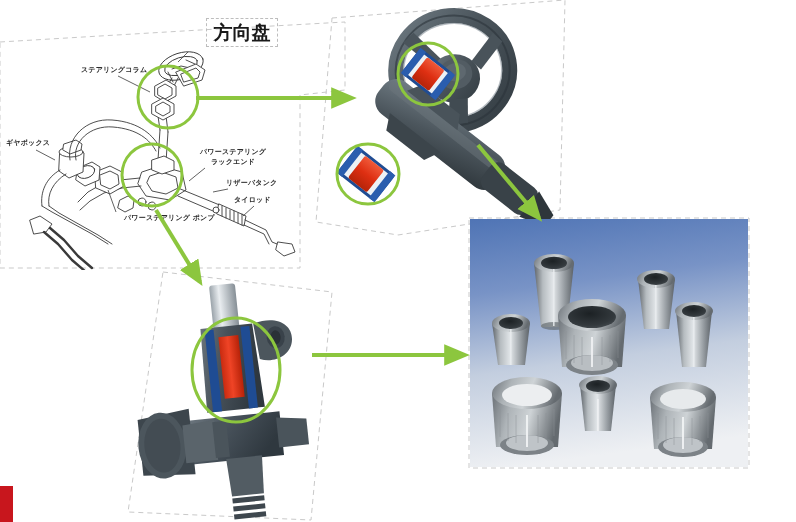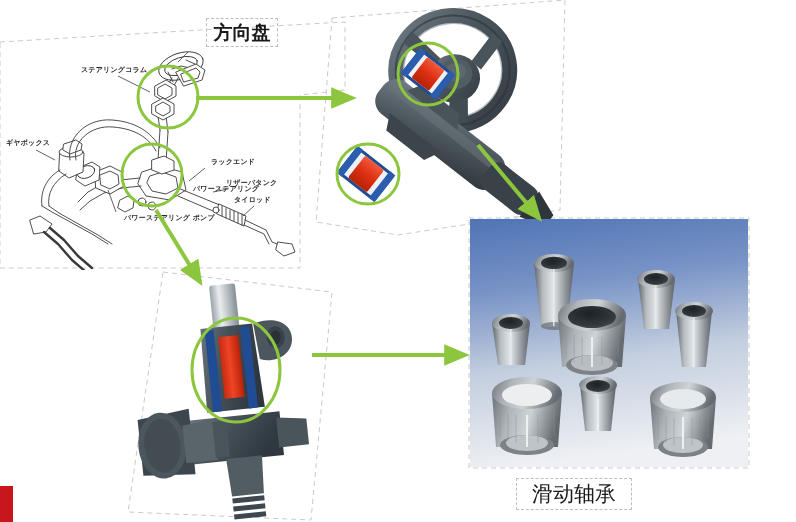--- a/index.html
+++ b/index.html
@@ -128,21 +128,21 @@
     </g>
   </svg>
 
   <svg class="abs" style="left:0;top:0;" width="330" height="260">
     <ellipse cx="168" cy="97" rx="30" ry="31" fill="none" stroke="#8CC63E" stroke-width="3"></ellipse>
     <ellipse cx="152" cy="175" rx="30" ry="31" fill="none" stroke="#8CC63E" stroke-width="3"></ellipse>
   </svg>
 
   <div class="abs jp lbl" style="left:81px;top:66px;">ステアリングコラム</div>
   <div class="abs jp lbl" style="left:6px;top:139px;">ギヤボックス</div>
-  <div class="abs jp lbl" style="left:193px;top:148px;margin-top:37px;">パワーステアリング</div>
+  <div class="abs jp lbl" style="left:200px;top:148px;">パワーステアリング</div>
   <div class="abs jp lbl" style="left:211px;top:158px;">ラックエンド</div>
   <div class="abs jp lbl" style="left:226px;top:179px;">リザーバタンク</div>
   <div class="abs jp lbl" style="left:234px;top:196px;">タイロッド</div>
   <div class="abs jp lbl" style="left:78px;top:214px;margin-left:46px;">パワーステアリング ポンプ</div>
 
   <div class="abs title-box" style="left:206px;top:18px;width:72px;height:29px;">
     <span class="title-cn" style="font-size:19px;">方向盘</span>
   </div>
 
   <svg class="abs" style="left:316px;top:0;" width="260" height="240">
@@ -370,23 +370,20 @@
       <ellipse cx="213" cy="228" rx="25" ry="10" fill="#7C8287"></ellipse>
       <ellipse cx="213" cy="226" rx="20" ry="8" fill="#BFC4C8"></ellipse>
       <rect x="212" y="198" width="2" height="32" fill="#F2F4F5" opacity=".9"></rect>
       <g stroke="#8A9095" stroke-width="0.8" opacity=".6">
         <path d="M188,194 L188,220 M196,197 L196,224 M204,199 L204,226
                  M222,199 L222,226 M230,197 L230,223 M238,194 L238,219"></path>
       </g>
     </g>
   </svg>
 
-  <div class="abs title-box" style="left:516px;top:478px;width:116px;height:32px;">
-    <span class="title-cn" style="font-size:21px;font-weight:normal;">滑动轴承</span>
-  </div>
 
   <svg class="abs" style="left:0;top:0;" width="796" height="522">
     <defs>
       <marker id="ah" markerWidth="7" markerHeight="7" refX="5.2" refY="3.2" orient="auto" markerUnits="strokeWidth">
         <path d="M0,0.5 L6.4,3.2 L0,5.9 Z" fill="#8CC63E"></path>
       </marker>
     </defs>
     <line x1="196" y1="98" x2="352" y2="98" stroke="#8CC63E" stroke-width="4" marker-end="url(#ah)"></line>
     <line x1="156" y1="210" x2="200" y2="282" stroke="#8CC63E" stroke-width="4" marker-end="url(#ah)"></line>
     <line x1="478" y1="145" x2="539" y2="218" stroke="#8CC63E" stroke-width="4" marker-end="url(#ah)"></line>

